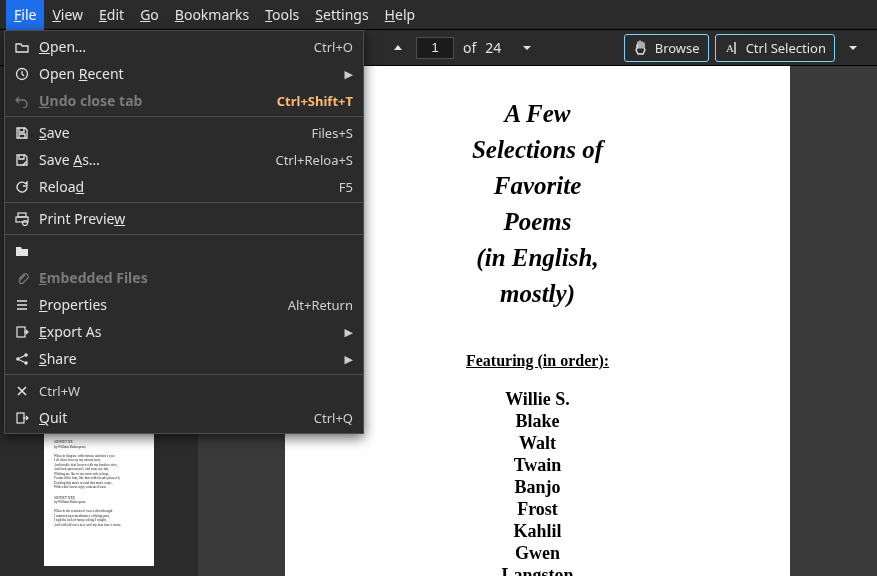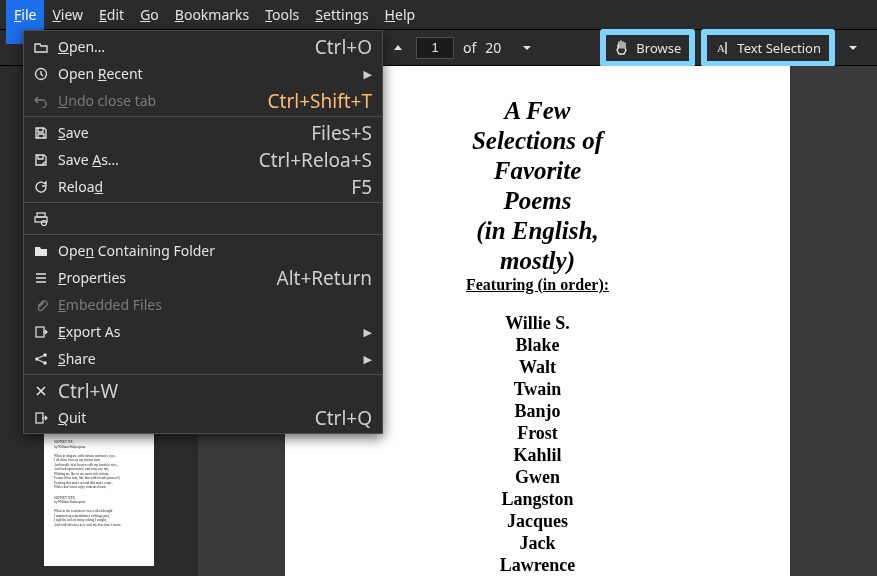--- a/index.html
+++ b/index.html
@@ -59,21 +59,21 @@
   }
   .of-label { padding: 0 3px; }
   .toolbar-right {
     display: flex; align-items: center; gap: 6px;
     margin-left: auto;
     padding-right: 6px;
   }
   .tool-btn {
     display: inline-flex; align-items: center; gap: 6px;
     padding: 4px 8px;
-    border: 6px solid #7dd3fc;
+    border: 1px solid #7dd3fc;
     background: #2b2b2b;
     color: #e4e4e4;
     font-size: 13px;
     border-radius: 3px;
   }
   
   .workspace {
     display: flex;
     height: calc(576px - 30px - 36px);
     background: #3a3a3a;
@@ -110,59 +110,60 @@
     background: #fff;
     color: #000;
     font-family: "Times New Roman", serif;
     text-align: center;
     padding: 30px 20px;
   }
   .page .title {
     font-size: 25px;
     font-style: italic;
     font-weight: bold;
-    line-height: 30px;
+    line-height: 36px;
+    margin-bottom: 40px;
   }
   .page .featuring {
     font-size: 16px;
     font-weight: bold;
     text-decoration: underline;
     margin-bottom: 18px;
   }
   .page .poets {
     font-size: 18px;
     font-weight: bold;
     line-height: 22px;
   }
   
   .dropdown {
     position: absolute;
-    left: 23px; top: 30px;
+    left: 4px; top: 30px;
     width: 360px;
     background: #2b2b2b;
     border: 1px solid #4d4d4d;
     box-shadow: 0 4px 12px rgba(0,0,0,0.6);
     z-index: 100;
     padding: 2px 0;
   }
   .menu-row {
     display: flex;
     align-items: center;
     height: 27px;
     padding: 0 10px 0 8px;
     color: #e4e4e4;
   }
-  .menu-row.disabled { color: #7a7a7a; }
+  .menu-row.disabled { color: #7a7a7a; font-weight: bold; }
   .menu-row .micon {
     width: 18px; height: 18px;
     display: inline-flex; align-items: center; justify-content: center;
     margin-right: 8px;
   }
   .menu-row .mlabel { flex: 1; }
-  .menu-row .mshort { color: #cfcfcf; font-size: 19px; text-align: center; }
+  .menu-row .mshort { color: #cfcfcf; font-size: 13px; text-align: center; }
   .menu-row.disabled .mshort { color: #fdba74; }
   .menu-row .submenu-arrow { margin-left: 8px; color: #cfcfcf; font-size: 11px; }
   .menu-sep { height: 1px; background: #4d4d4d; margin: 2px 0; }
   svg { display: block; }
 </style>
 </head>
 <body>
 
 <div class="menubar">
     <div class="menubar-item active"><span><span class="mnemonic">F</span>ile</span></div>
@@ -177,21 +178,21 @@
 
 <div class="toolbar">
   <div class="page-nav">
     <span class="icon-btn">
       <svg width="12" height="12" viewBox="0 0 12 12">
           <path d="M2 8 L6 3 L10 8 Z" fill="#e4e4e4"></path>
         </svg>
     </span>
     <input class="page-input" value="1" style="">
     <span class="of-label">of</span>
-    <span>20</span>
+    <span>24</span>
     <span class="icon-btn" style="margin-left:8px">
       <svg width="10" height="10" viewBox="0 0 10 10">
           <path d="M1 3 L5 7 L9 3 Z" fill="#e4e4e4"></path>
         </svg>
     </span>
   </div>
   <div class="toolbar-right">
     <div class="tool-btn">
       <span>
         <svg width="16" height="16" viewBox="0 0 16 16">
@@ -200,21 +201,21 @@
       </span>
       <span>Browse</span>
     </div>
     <div class="tool-btn">
       <span>
         <svg width="16" height="16" viewBox="0 0 16 16">
             <text x="2" y="12" font-size="11" fill="#e4e4e4" font-family="serif">A</text>
             <line x1="11" y1="2" x2="11" y2="14" stroke="#e4e4e4" stroke-width="1.5"></line>
           </svg>
       </span>
-      <span>Text Selection</span>
+      <span>Ctrl Selection</span>
     </div>
     <span class="icon-btn">
       <svg width="10" height="10" viewBox="0 0 10 10">
           <path d="M1 3 L5 7 L9 3 Z" fill="#e4e4e4"></path>
         </svg>
     </span>
   </div>
 </div>
 
 <div class="workspace">
@@ -293,48 +294,48 @@
     </div>
     <div class="menu-sep"></div>
     <div class="menu-row">
       <span class="micon">
         <svg width="14" height="14" viewBox="0 0 14 14">
           <rect x="3" y="1" width="8" height="4" fill="none" stroke="#e4e4e4" stroke-width="1.2"></rect>
           <rect x="1" y="5" width="12" height="5" fill="none" stroke="#e4e4e4" stroke-width="1.2"></rect>
           <circle cx="10" cy="11" r="2.5" fill="none" stroke="#e4e4e4" stroke-width="1.2"></circle>
         </svg>
       </span>
+      <span class="mlabel"><span>Print Previe<span class="mnemonic">w</span></span></span>
     </div>
     <div class="menu-sep"></div>
     <div class="menu-row">
       <span class="micon">
         <svg width="14" height="14" viewBox="0 0 14 14">
           <path d="M1 3h5l1 2h6v7H1z" fill="#e4e4e4"></path>
         </svg>
       </span>
-      <span class="mlabel"><span>Ope<span class="mnemonic">n</span> Containing Folder</span></span>
+    </div>
+    <div class="menu-row disabled">
+      <span class="micon">
+        <svg width="14" height="14" viewBox="0 0 14 14">
+          <path d="M10 4l-5 5a2 2 0 003 3l5-5a3 3 0 00-4-4l-5 5" fill="none" stroke="#7a7a7a" stroke-width="1.2"></path>
+        </svg>
+      </span>
+      <span class="mlabel"><span><span class="mnemonic">E</span>mbedded Files</span></span>
     </div>
     <div class="menu-row">
       <span class="micon">
         <svg width="14" height="14" viewBox="0 0 14 14">
           <line x1="2" y1="3" x2="12" y2="3" stroke="#e4e4e4" stroke-width="1.5"></line>
           <line x1="2" y1="7" x2="12" y2="7" stroke="#e4e4e4" stroke-width="1.5"></line>
           <line x1="2" y1="11" x2="12" y2="11" stroke="#e4e4e4" stroke-width="1.5"></line>
         </svg>
       </span>
       <span class="mlabel"><span><span class="mnemonic">P</span>roperties</span></span>
       <span class="mshort">Alt+Return</span>
-    </div>
-    <div class="menu-row disabled">
-      <span class="micon">
-        <svg width="14" height="14" viewBox="0 0 14 14">
-          <path d="M10 4l-5 5a2 2 0 003 3l5-5a3 3 0 00-4-4l-5 5" fill="none" stroke="#7a7a7a" stroke-width="1.2"></path>
-        </svg>
-      </span>
-      <span class="mlabel"><span><span class="mnemonic">E</span>mbedded Files</span></span>
     </div>
     <div class="menu-row">
       <span class="micon">
         <svg width="14" height="14" viewBox="0 0 14 14">
           <rect x="2" y="2" width="8" height="10" fill="none" stroke="#e4e4e4" stroke-width="1.2"></rect>
           <path d="M9 7h4M11 5l2 2-2 2" stroke="#e4e4e4" stroke-width="1.2" fill="none"></path>
         </svg>
       </span>
       <span class="mlabel"><span><span class="mnemonic">E</span>xport As</span></span>
       <span class="submenu-arrow">▶</span>

